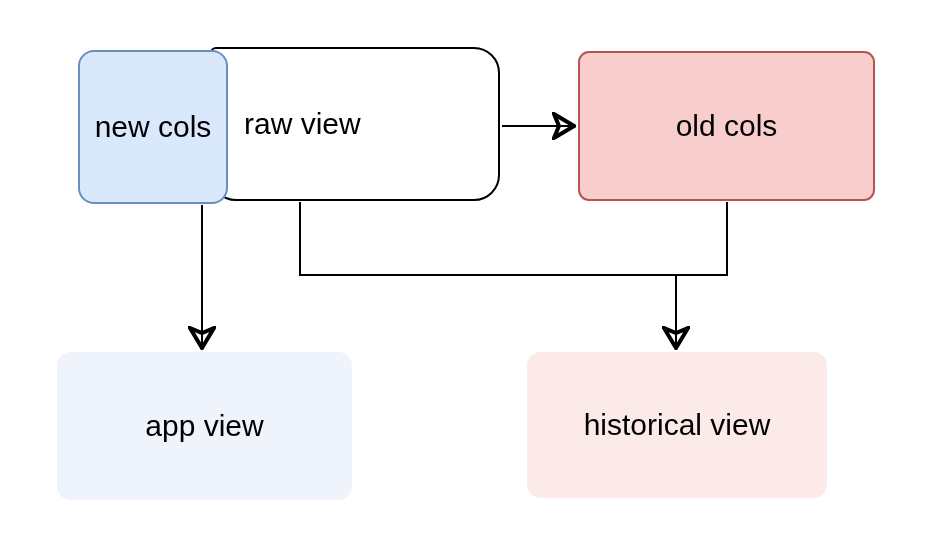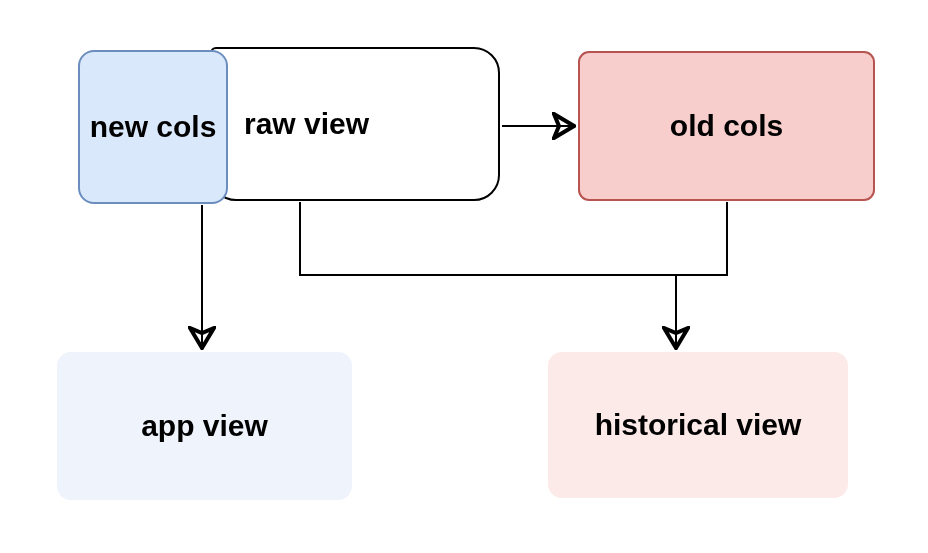--- a/index.html
+++ b/index.html
@@ -12,21 +12,20 @@
     font-family: "Liberation Sans", sans-serif;
     font-size: 30px;
     color: #000000;
   }
   .node {
     position: absolute;
     box-sizing: border-box;
     display: flex;
     align-items: center;
     justify-content: center;
-    font-weight: bold;
   }
   .node .label { white-space: nowrap; }
 
   #node-raw-data {
     left: 210px; top: 47px; width: 290px; height: 154px;
     background: #ffffff;
     border: 2px solid #000000;
     border-radius: 6px 26px 26px 26px;
     justify-content: flex-start;
     padding-left: 32px;
@@ -46,21 +45,21 @@
     border-radius: 11px;
   }
   #node-app-view {
     left: 57px; top: 352px; width: 295px; height: 148px;
     background: #eef3fc;
     border: none;
     border-radius: 14px;
     text-align: right;
   }
   #node-historical-view {
-    left: 548px; top: 352px; width: 300px; height: 146px;
+    left: 527px; top: 352px; width: 300px; height: 146px;
     background: #fceae8;
     border: none;
     border-radius: 14px;
   }
   svg.edges {
     position: absolute;
     left: 0; top: 0;
     z-index: 3;
     pointer-events: none;
   }

